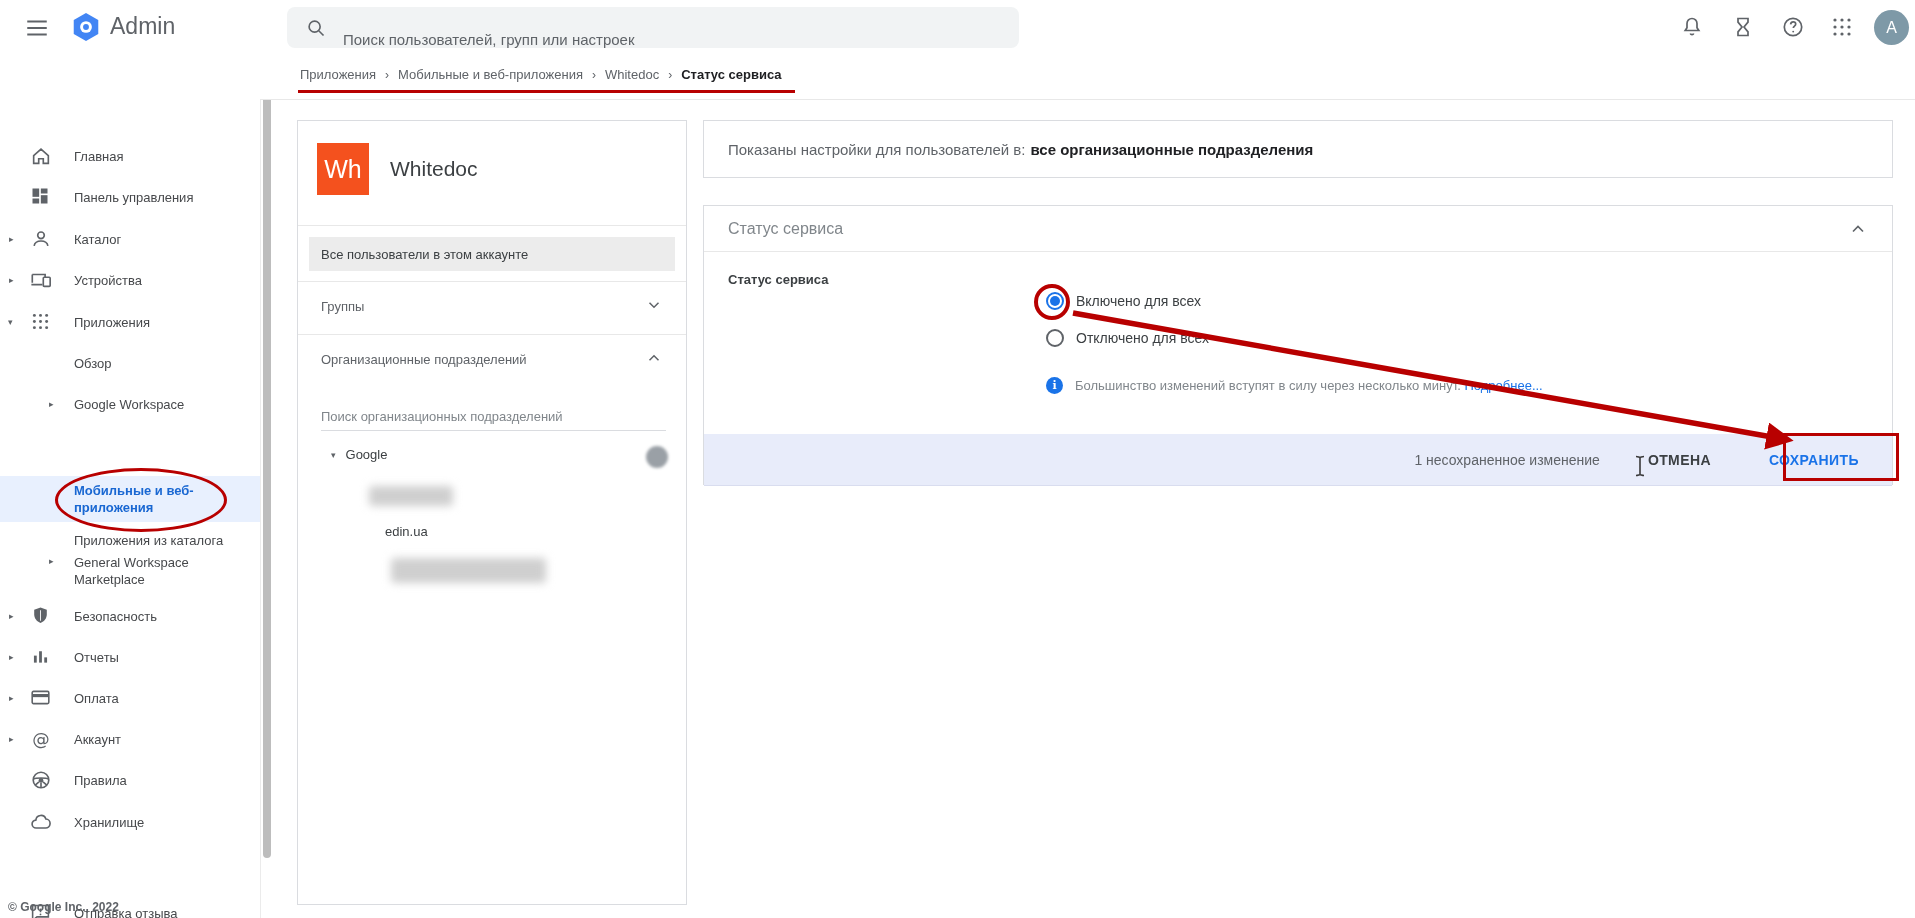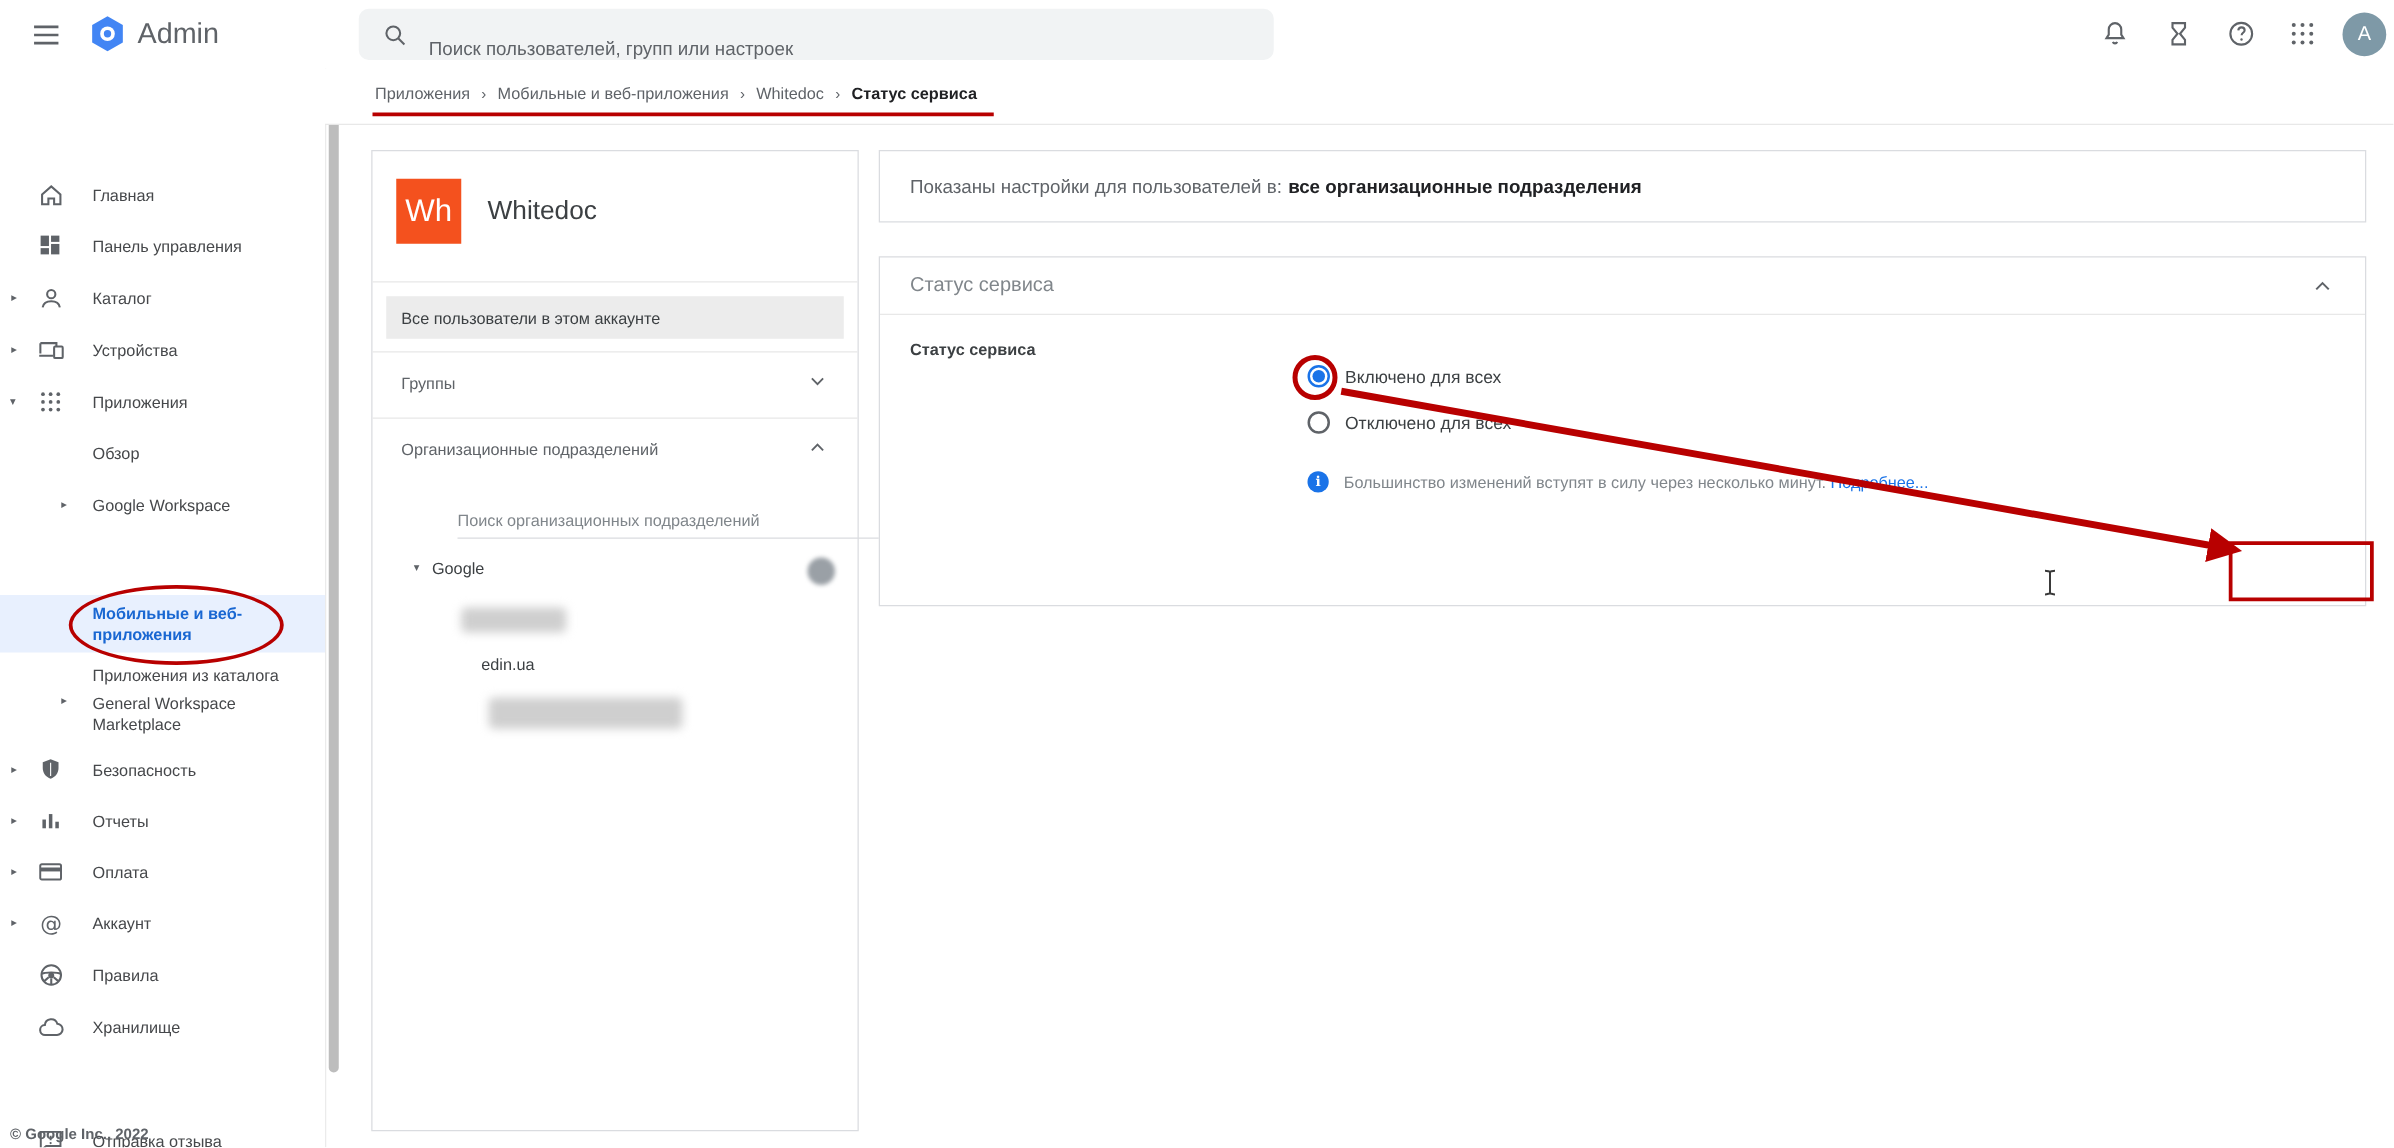--- a/index.html
+++ b/index.html
@@ -35,21 +35,21 @@
   .crumbs .last{color:#202124;font-weight:bold;}
   .crumbs span{cursor:pointer;}
   
   .apppanel{position:absolute;left:297px;top:120px;width:390px;height:785px;background:#fff;border:1px solid #dadce0;box-sizing:border-box;}
   .appicon{position:absolute;left:19px;top:22px;width:52px;height:52px;background:#f4511e;color:#fff;display:flex;align-items:center;justify-content:center;font-size:25px;}
   .appname{position:absolute;left:92px;top:36px;font-size:21px;color:#3c4043;}
   .hdiv{position:absolute;left:0;width:388px;border-top:1px solid #e8e8e8;}
   .allusers{position:absolute;left:11px;top:116px;width:366px;height:34px;background:#ececec;display:flex;align-items:center;font-size:13px;color:#3c4043;padding-left:12px;box-sizing:border-box;cursor:pointer;}
   .secrow{position:absolute;left:23px;width:342px;display:flex;justify-content:space-between;align-items:flex-end;font-size:13px;color:#5f6368;cursor:pointer;}
   .secrow .chev{width:18px;height:18px;color:#5f6368;}
-  .orgsearch{position:absolute;left:23px;top:282px;width:345px;border:0;border-bottom:1px solid #dadce0;outline:none;font-size:13px;color:#3c4043;padding:6px 0;font-family:inherit;background:transparent;margin-left:45px;}
+  .orgsearch{position:absolute;left:23px;top:282px;width:345px;border:0;border-bottom:1px solid #dadce0;outline:none;font-size:13px;color:#3c4043;padding:6px 0;font-family:inherit;background:transparent;}
   .orgsearch::placeholder{color:#80868b;opacity:1;}
   .treeroot{position:absolute;left:33px;top:326px;display:flex;align-items:center;gap:10px;font-size:13px;color:#3c4043;cursor:pointer;}
   .treeroot .tri2{font-size:9px;color:#5f6368;font-family:"DejaVu Sans",sans-serif;}
   .graydot{position:absolute;left:348px;top:325px;width:22px;height:22px;border-radius:50%;background:#9aa0a6;filter:blur(1.5px);}
   .blur-blob{position:absolute;background:#cfcfcf;border-radius:4px;filter:blur(4px);}
   .treechild{position:absolute;left:87px;font-size:13px;color:#3c4043;cursor:pointer;}
   
   .scopecard{position:absolute;left:703px;top:120px;width:1190px;height:58px;background:#fff;border:1px solid #dadce0;box-sizing:border-box;display:flex;align-items:center;padding-left:24px;font-size:15px;}
   .scopecard .pre{color:#5f6368;}
   .scopecard .val{color:#202124;font-weight:bold;margin-left:5px;}
@@ -438,20 +438,25 @@
       </div>
       <div class="optrow" style="top:77px">
         <span class="radio"></span>
         <span class="lbl">Отключено для всех</span>
       </div>
       <div class="inforow">
         <span class="info-i">i</span>
         <span class="infotext"><span>Большинство изменений вступят в силу через несколько минут.</span> <a>Подробнее...</a></span>
       </div>
     </div>
+    <div class="savebar">
+      <span class="unsaved">1 несохраненное изменение</span>
+      <button class="btn-cancel">ОТМЕНА</button>
+      <button class="btn-save">СОХРАНИТЬ</button>
+    </div>
   </div>
 
   <div class="anno anno-ellipse"></div>
   <div class="anno anno-underline"></div>
   <div class="anno anno-ring"></div>
   <div class="anno anno-rect"></div>
   <svg class="arrowsvg">
     <defs>
       <marker id="arrhead" viewBox="0 0 10 10" refX="2" refY="5" markerWidth="5" markerHeight="5" orient="auto">
         <path d="M0 0L10 5L0 10z" fill="#b80000"></path>

